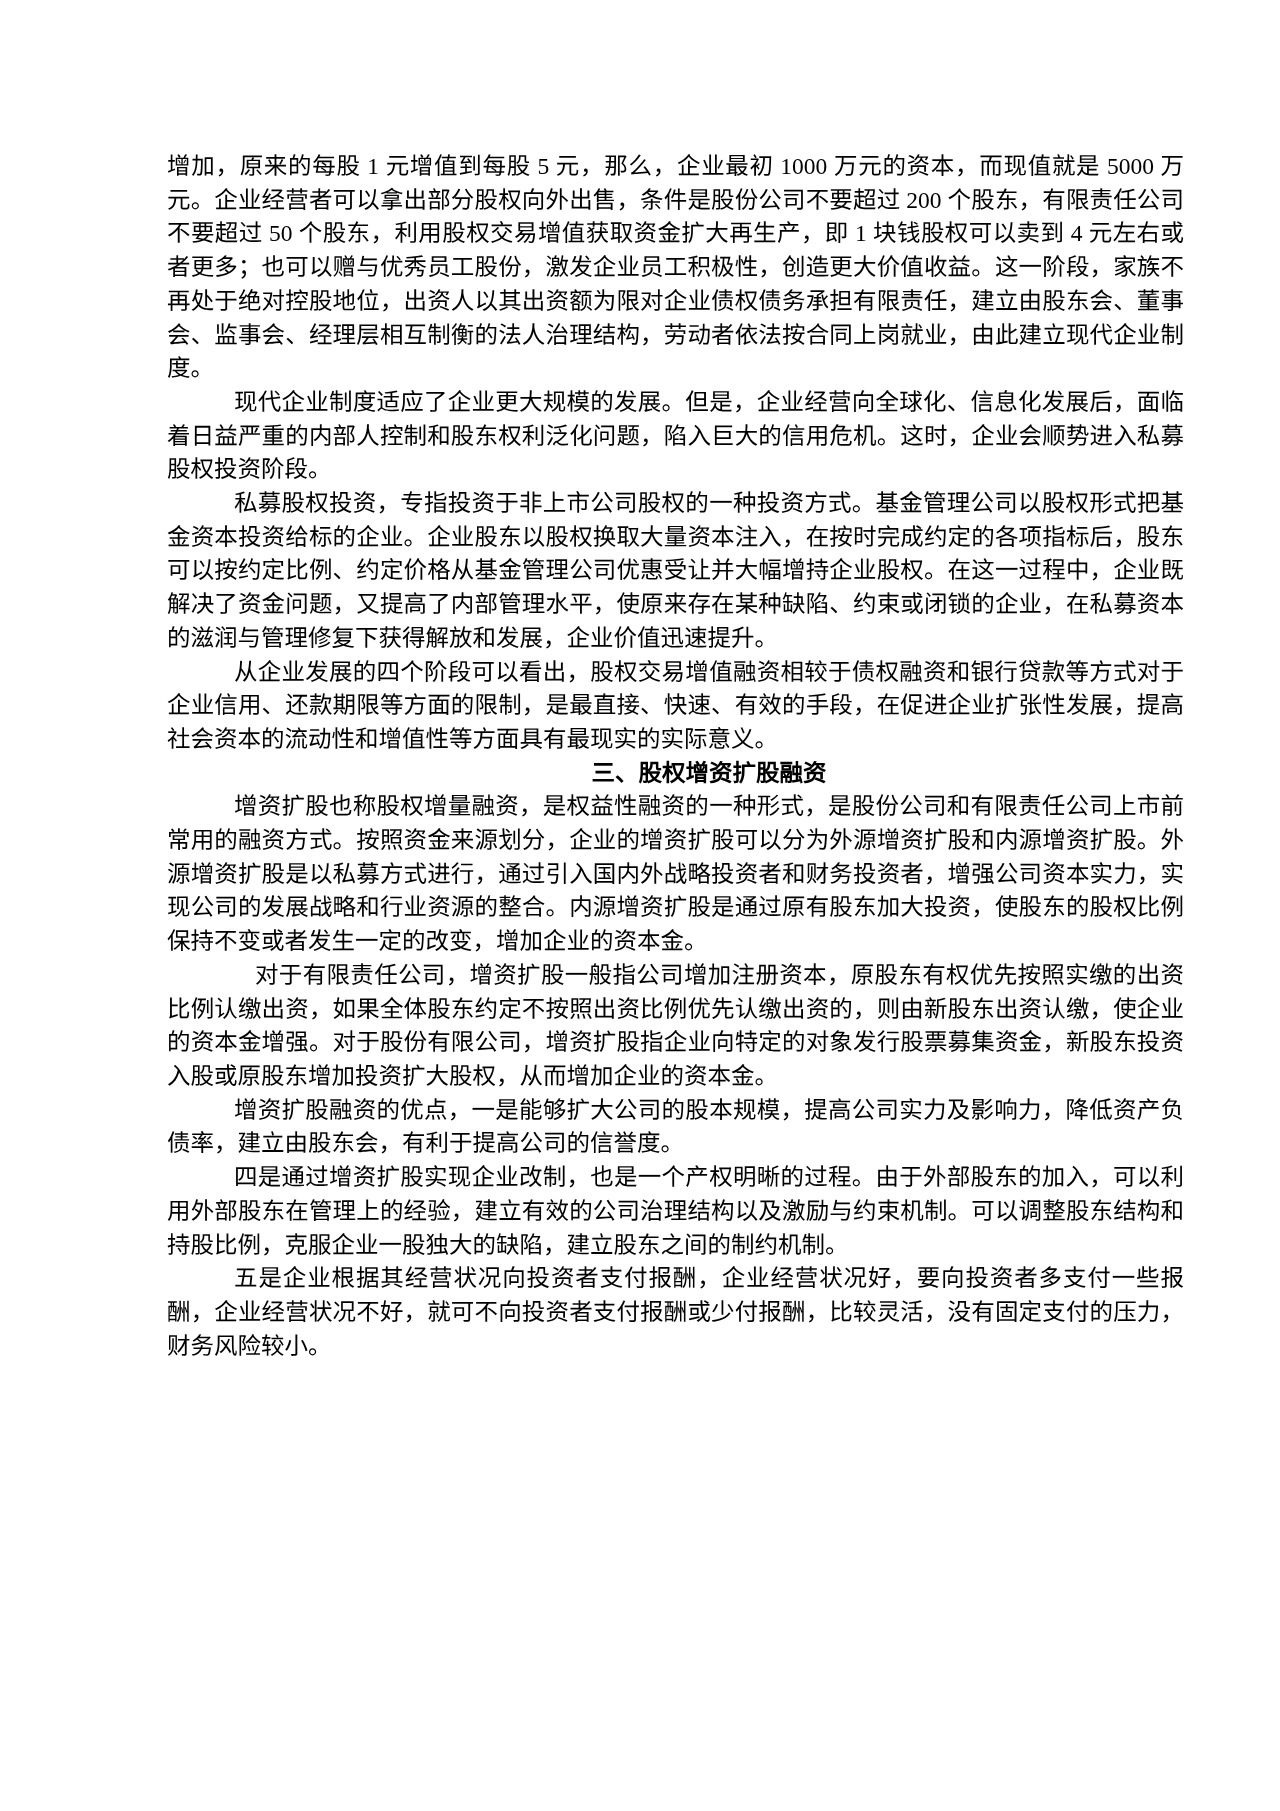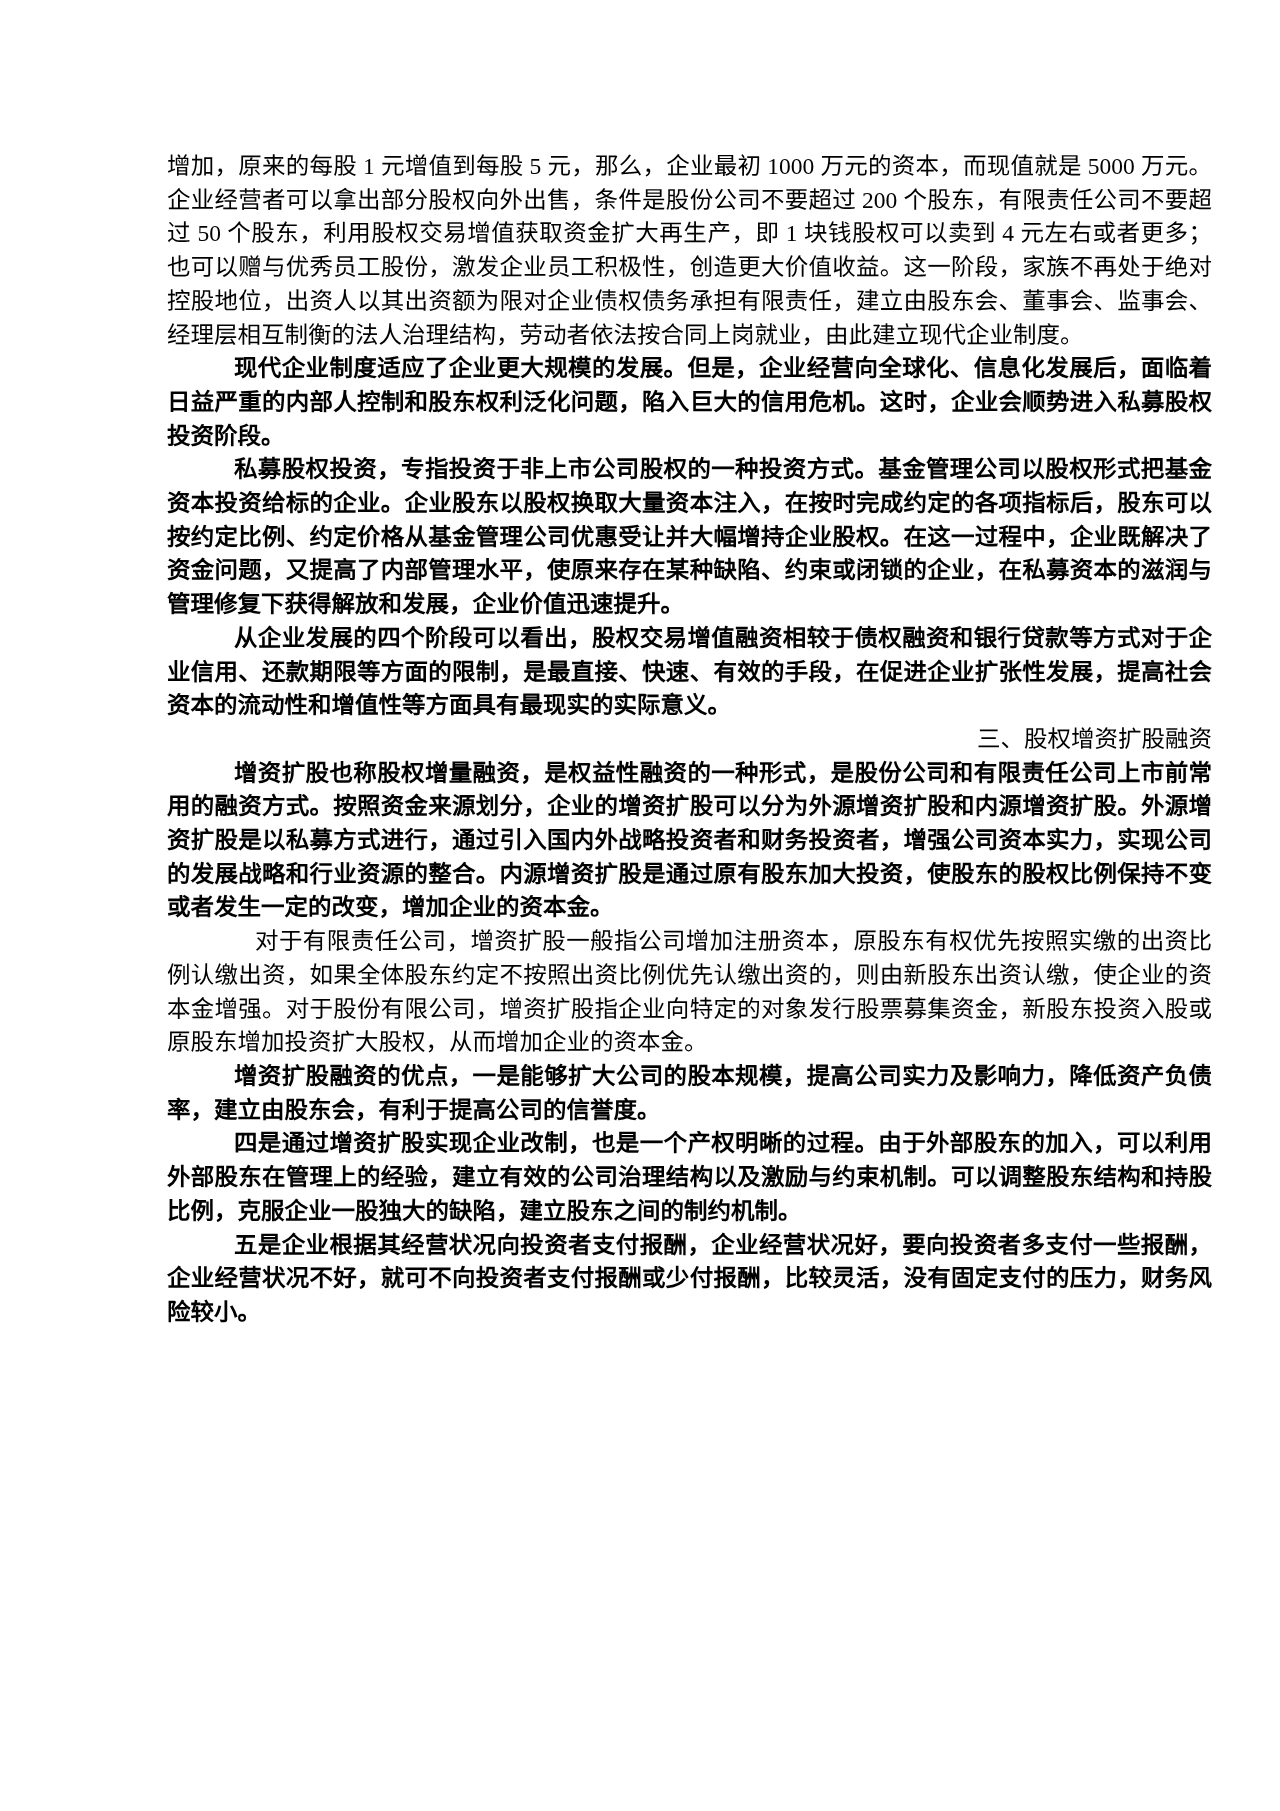--- a/index.html
+++ b/index.html
@@ -11,38 +11,38 @@
     width: 1280px;
     height: 1811px;
     font-family: "Liberation Serif", "DejaVu Serif", serif;
     color: #000000;
     overflow: hidden;
   }
   .page {
     box-sizing: border-box;
     width: 1280px;
     height: 1471px;
-    padding: 150px 68px 0 167px;
+    padding: 150px 96px 0 167px;
     background: #ffffff;
   }
   .para {
     margin: 0;
     font-size: 23.5px;
     line-height: 33.7px;
     text-align: justify;
     text-justify: inter-ideograph;
     letter-spacing: 0;
     word-break: break-all;
   }
   .indent-none   { text-indent: 0; }
-  .indent-normal { text-indent: 67px; font-weight: bold; }
+  .indent-normal { text-indent: 67px; }
   .indent-large  { text-indent: 88px; }
   .heading {
-    font-weight: normal;
-    text-align: right;
+    font-weight: bold;
+    text-align: center;
   }
 </style>
 </head>
 <body>
 
 <div class="page">
   <p class="para indent-none">增加，原来的每股 1 元增值到每股 5 元，那么，企业最初 1000 万元的资本，而现值就是 5000 万元。企业经营者可以拿出部分股权向外出售，条件是股份公司不要超过 200 个股东，有限责任公司不要超过 50 个股东，利用股权交易增值获取资金扩大再生产，即 1 块钱股权可以卖到 4 元左右或者更多；也可以赠与优秀员工股份，激发企业员工积极性，创造更大价值收益。这一阶段，家族不再处于绝对控股地位，出资人以其出资额为限对企业债权债务承担有限责任，建立由股东会、董事会、监事会、经理层相互制衡的法人治理结构，劳动者依法按合同上岗就业，由此建立现代企业制度。</p>
   <p class="para indent-normal">现代企业制度适应了企业更大规模的发展。但是，企业经营向全球化、信息化发展后，面临着日益严重的内部人控制和股东权利泛化问题，陷入巨大的信用危机。这时，企业会顺势进入私募股权投资阶段。</p>
   <p class="para indent-normal">私募股权投资，专指投资于非上市公司股权的一种投资方式。基金管理公司以股权形式把基金资本投资给标的企业。企业股东以股权换取大量资本注入，在按时完成约定的各项指标后，股东可以按约定比例、约定价格从基金管理公司优惠受让并大幅增持企业股权。在这一过程中，企业既解决了资金问题，又提高了内部管理水平，使原来存在某种缺陷、约束或闭锁的企业，在私募资本的滋润与管理修复下获得解放和发展，企业价值迅速提升。</p>
   <p class="para indent-normal">从企业发展的四个阶段可以看出，股权交易增值融资相较于债权融资和银行贷款等方式对于企业信用、还款期限等方面的限制，是最直接、快速、有效的手段，在促进企业扩张性发展，提高社会资本的流动性和增值性等方面具有最现实的实际意义。</p>

